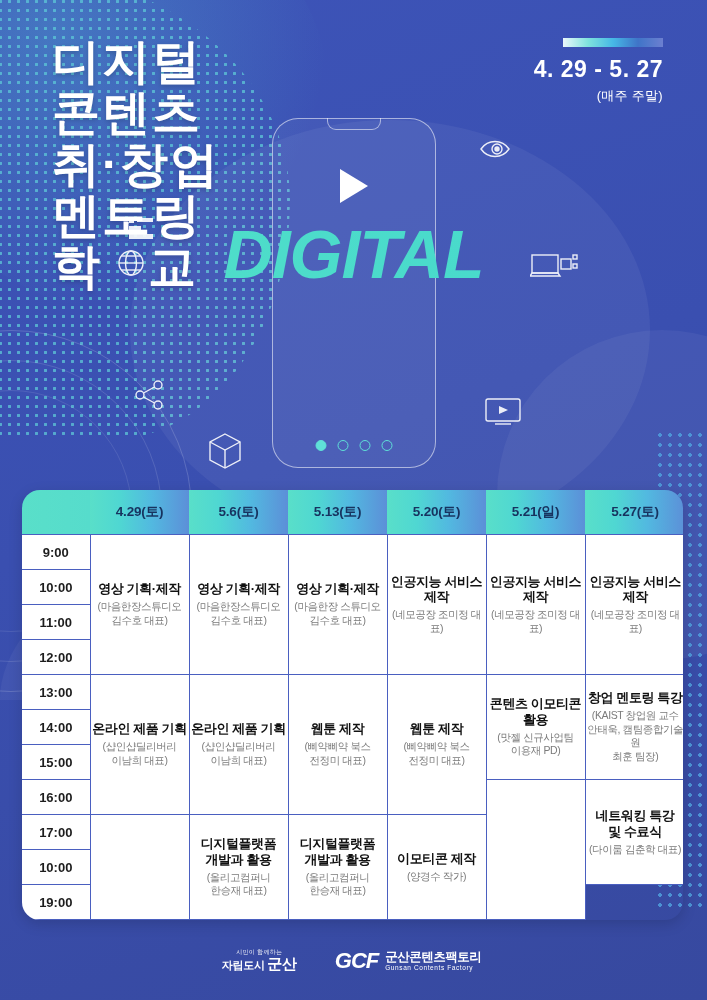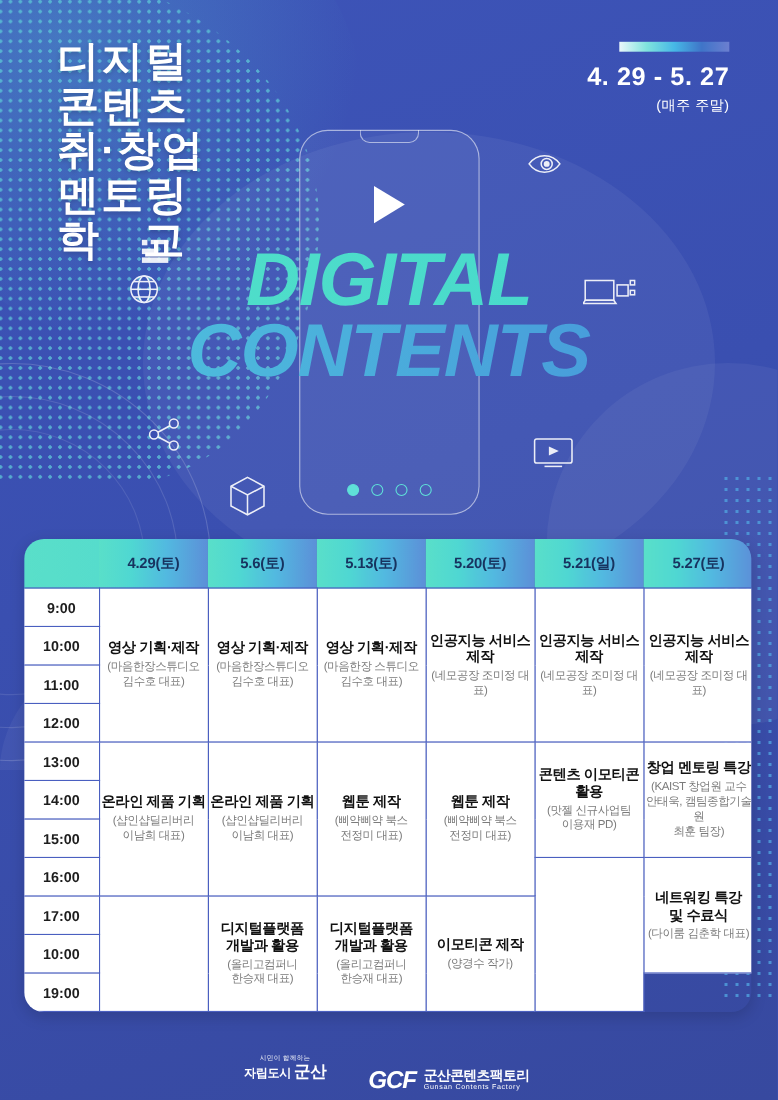--- a/index.html
+++ b/index.html
@@ -34,21 +34,21 @@
   .arc2{position:absolute;left:-140px;top:360px;width:300px;height:300px;border-radius:50%;
     border:1px solid rgba(255,255,255,.13);}
   .arc3{position:absolute;left:-110px;top:390px;width:240px;height:240px;border-radius:50%;
     border:1px solid rgba(255,255,255,.10);}
   .wave{position:absolute;left:0;bottom:300px;width:707px;height:180px;
     background:linear-gradient(100deg,rgba(255,255,255,.05),rgba(255,255,255,0) 60%);
     border-radius:50% 50% 0 0/100% 100% 0 0;}
 
   
   .headline{position:absolute;left:52px;top:36px;color:#fff;
-    font-weight:700;font-size:38px;line-height:1.07;letter-spacing:2px;
+    font-weight:700;font-size:48px;line-height:1.07;letter-spacing:2px;
     text-shadow:0 2px 5px rgba(0,0,0,.18);}
   .headline div{white-space:pre;}
   .globe-ico{position:absolute;left:116px;top:248px;width:30px;height:30px;}
 
   
   .datewrap{position:absolute;right:44px;top:38px;text-align:right;color:#fff;}
   .grad-bar{width:100px;height:9px;margin-left:auto;margin-bottom:9px;
     background:linear-gradient(90deg,#eaf7fb,#7fe3dd,#46b8e6,#3f74c8,#6c7fd0);}
   .date-main{font-size:23px;font-weight:700;letter-spacing:.5px;}
   .date-sub{font-size:13px;margin-top:4px;letter-spacing:.3px;}
@@ -102,21 +102,21 @@
   .s-sub{font-size:10.5px;color:#7b7b7b;line-height:1.3;margin-top:3px;letter-spacing:-.4px;}
 
   
   .note{position:absolute;left:0;top:900px;width:707px;text-align:center;
     color:#fff;font-size:14.5px;font-weight:700;letter-spacing:-.4px;}
   .logos{position:absolute;left:0;top:948px;width:703px;
     display:flex;justify-content:center;align-items:center;gap:38px;color:#fff;}
   .logo-gunsan{text-align:center;line-height:1.1;}
   .logo-gunsan .lg-top{font-size:6px;letter-spacing:.3px;opacity:.92;}
   .logo-gunsan .lg-mid{font-size:11px;font-weight:700;letter-spacing:-.3px;}
-  .gcf{display:flex;align-items:center;gap:7px;margin-top:21px;}
+  .gcf{display:flex;align-items:center;gap:7px;}
   .gcf .mark{font-size:22px;font-weight:700;font-style:italic;letter-spacing:-1px;}
   .gcf .names{line-height:1.12;}
   .gcf .nm-k{font-size:12.5px;font-weight:700;letter-spacing:-.5px;}
   .gcf .nm-e{font-size:6.5px;letter-spacing:.6px;}
 </style>
 </head>
 <body>
 
 <div class="poster">
 
@@ -194,21 +194,20 @@
     <div class="dots-row">
       <div class="pdot on"></div>
       <div class="pdot"></div>
       <div class="pdot"></div>
       <div class="pdot"></div>
     </div>
   </div>
 
   <div class="wordart">
     <div class="l1">DIGITAL</div>
-    <div class="l2">CONTENTS</div>
   </div>
 
   <div class="card">
     <table>
       <colgroup>
         <col style="width:68px">
           <col style="width:99px">
           <col style="width:99px">
         <col style="width:99px">
           <col style="width:99px">

